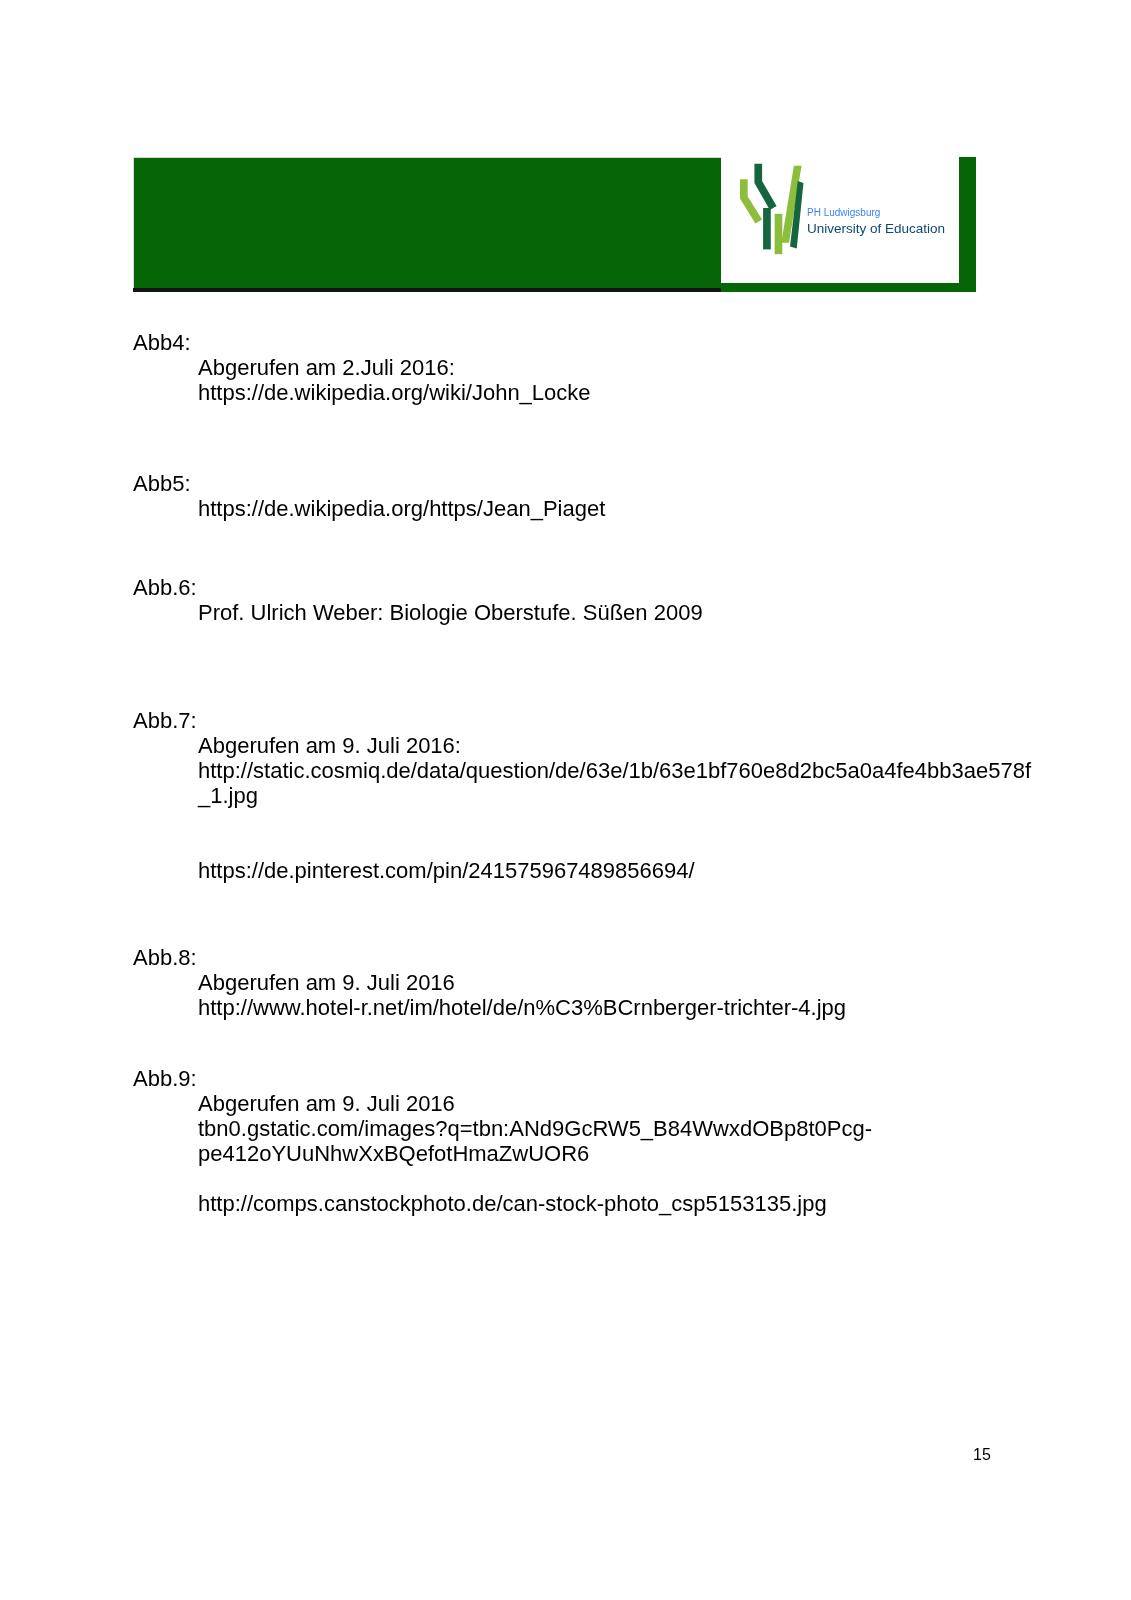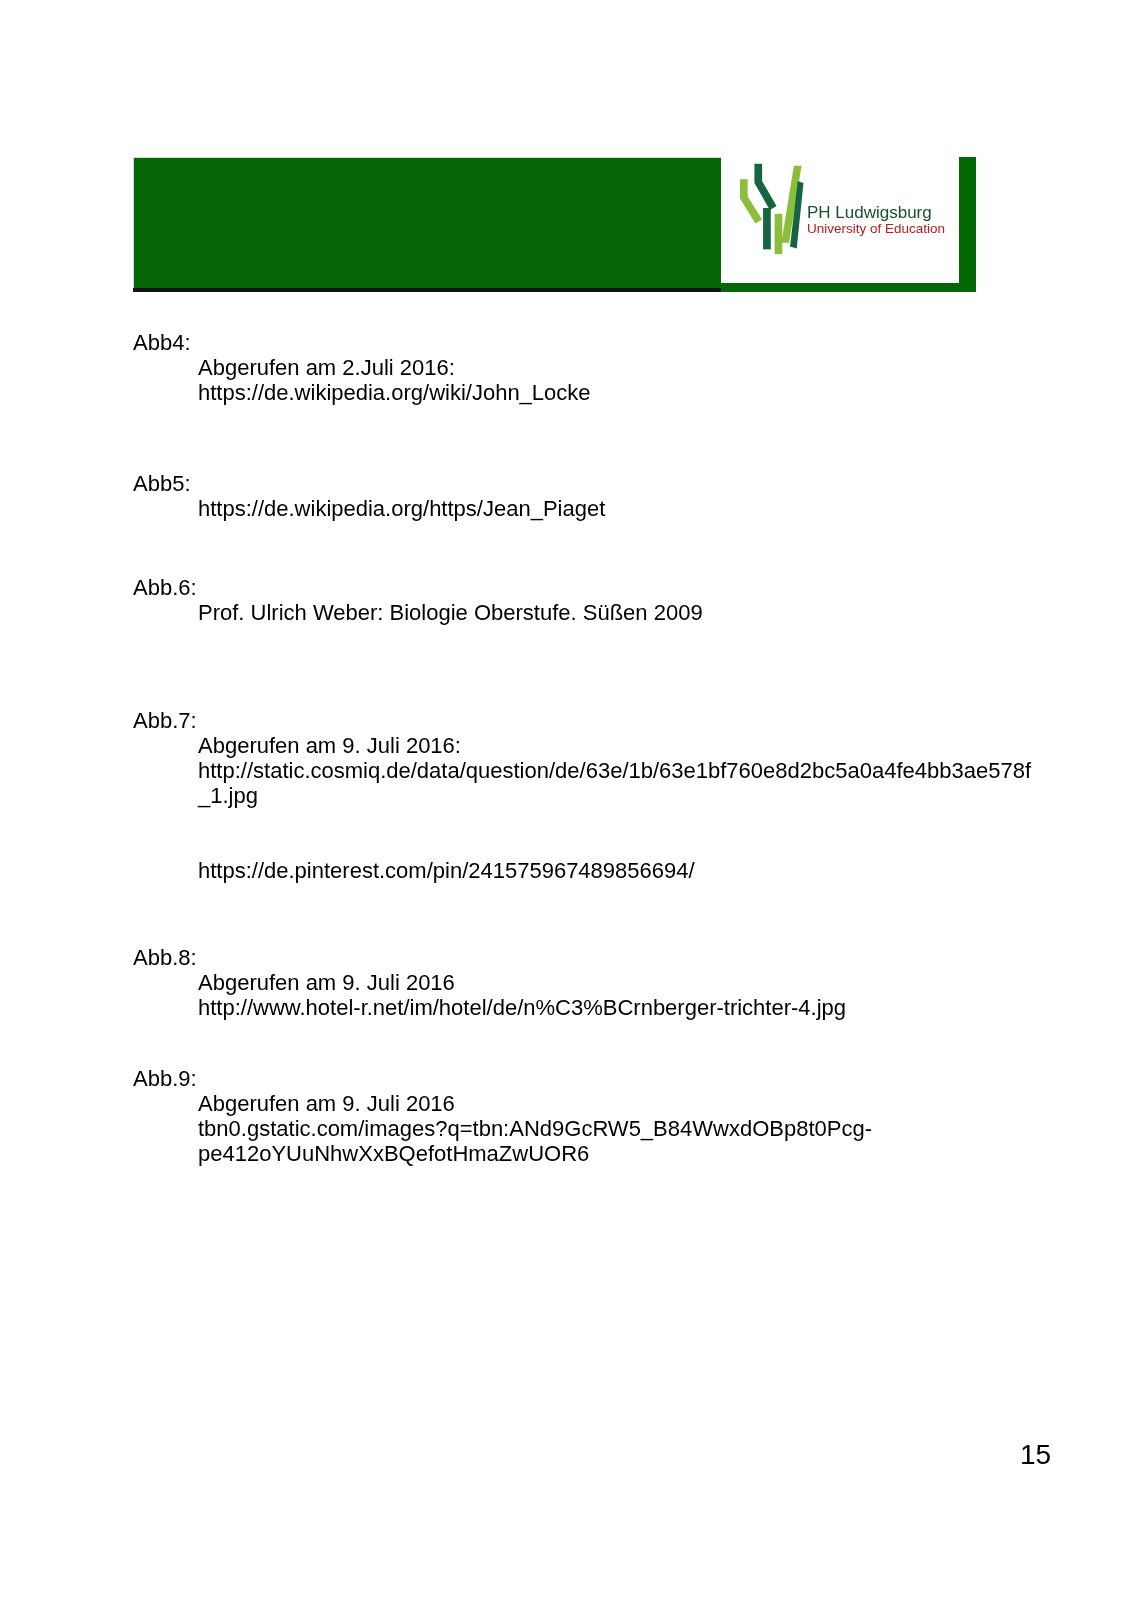--- a/index.html
+++ b/index.html
@@ -55,28 +55,28 @@
     width: 78px;
     height: 101px;
   }
   .logo-text {
     position: absolute;
     left: 86px;
     top: 48px;
     white-space: nowrap;
   }
   .logo-title {
-    font-size: 17px;
+    font-size: 10px;
     line-height: 16px;
-    color: #14532d;
+    color: #3b82f6;
   }
   .logo-subtitle {
     font-size: 13.5px;
     line-height: 15px;
-    color: #b91c1c;
+    color: #0c4a6e;
   }
 
   
   .ref-entry {
     position: absolute;
     left: 133px;
     width: 870px;
     font-size: 22px;
     line-height: 25px;
   }
@@ -89,23 +89,23 @@
   }
   .ref-line {
     height: 25px;
     min-height: 25px;
     white-space: nowrap;
   }
 
   
   .page-number {
     position: absolute;
-    left: 1020px;
+    left: 973px;
     top: 1442px;
-    font-size: 28px;
+    font-size: 16px;
     line-height: 25px;
   }
 </style>
 </head>
 <body>
 
 <div class="page">
 
   <div>
     <div class="banner-green"></div>
@@ -173,19 +173,20 @@
         </div>
   </div>
 
   <div class="ref-entry" style="top: 1066px;">
     <div class="ref-label">Abb.9:</div>
     <div class="ref-lines">
           <div class="ref-line">Abgerufen am 9. Juli 2016</div>
           <div class="ref-line">tbn0.gstatic.com/images?q=tbn:ANd9GcRW5_B84WwxdOBp8t0Pcg-</div>
           <div class="ref-line">pe412oYUuNhwXxBQefotHmaZwUOR6</div>
           <div class="ref-line"></div>
+          <div class="ref-line">http://comps.canstockphoto.de/can-stock-photo_csp5153135.jpg</div>
         </div>
   </div>
 </div>
 
   <div class="page-number">15</div>
 
 </div>
 
 </body></html>

